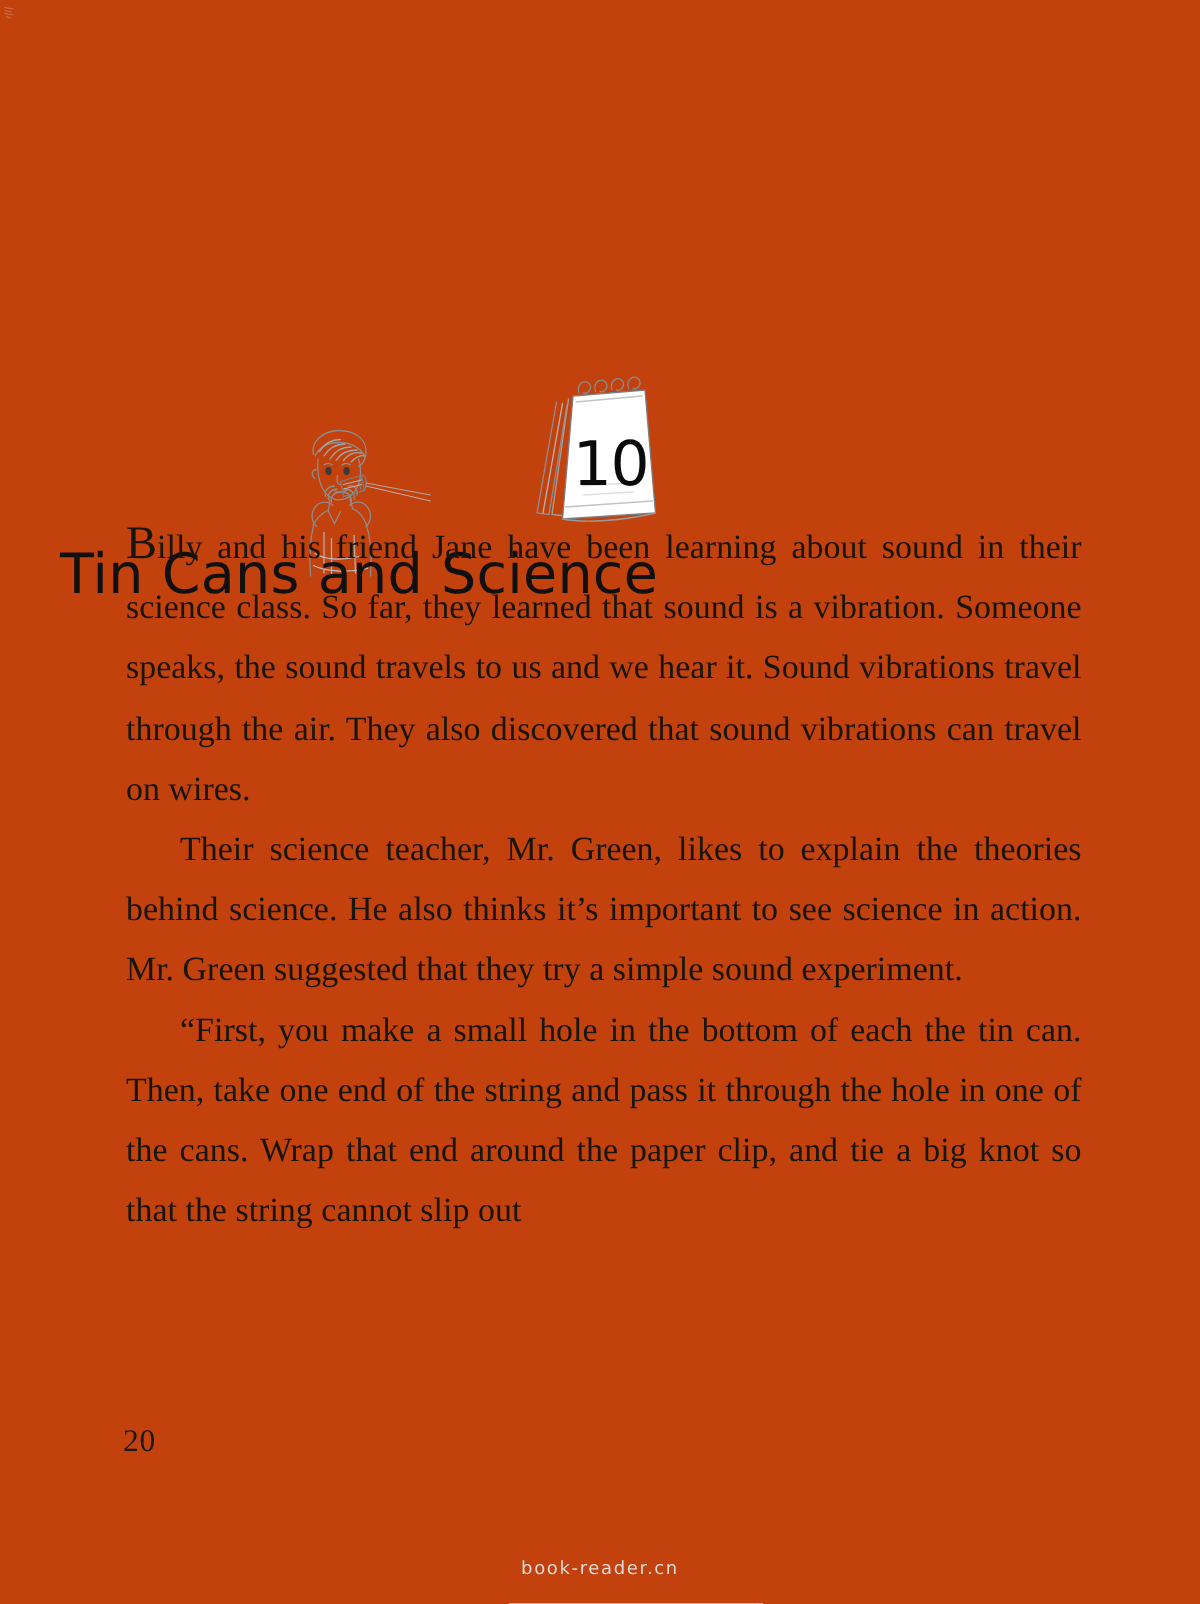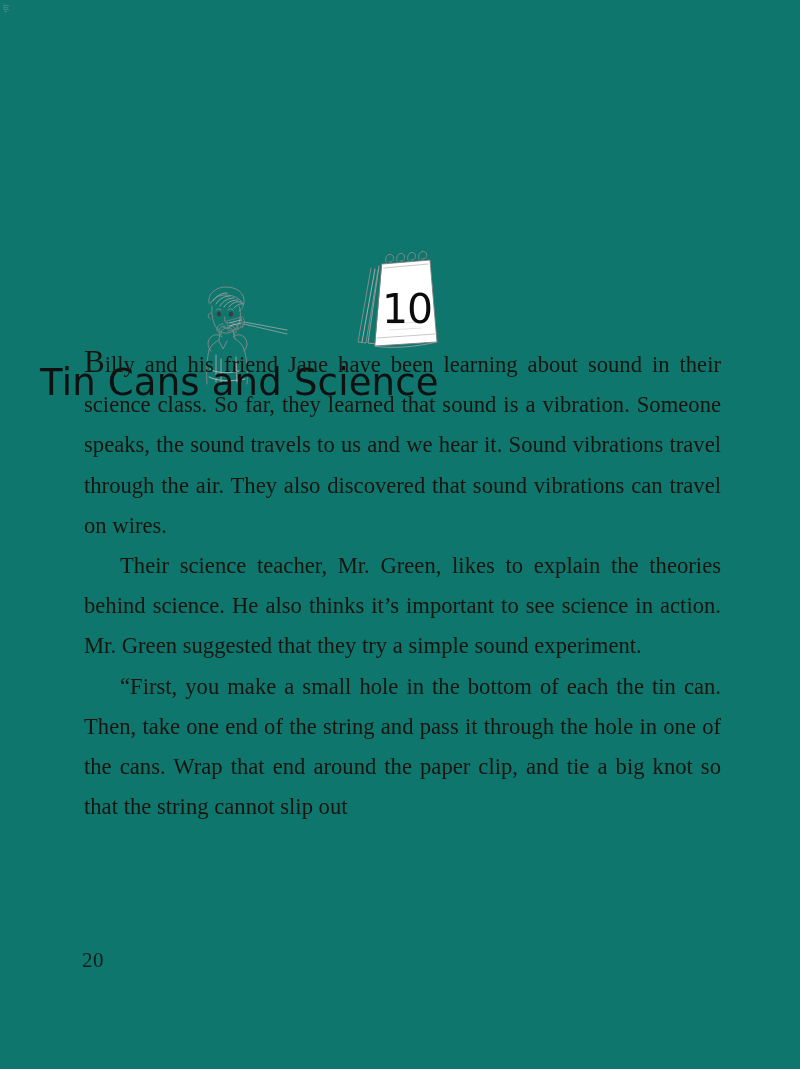--- a/index.html
+++ b/index.html
@@ -4,21 +4,21 @@
 <style>
   html, body {
     margin: 0;
     padding: 0;
     background: #ffffff;
   }
   .page {
     position: relative;
     width: 800px;
     height: 1069px;
-    background: #0f766e;
+    background: #c2410c;
     overflow: hidden;
     font-family: "Liberation Serif", "DejaVu Serif", serif;
     color: #15130f;
   }
 
   
   .chapter-head {
     position: absolute;
     left: 0;
     top: 118px;
@@ -242,14 +242,15 @@
     <div class="chapter-title">Tin Cans and Science</div>
   </div>
 
   <div class="body-text">
     <p class="para first"><span class="dropcap">B</span><span>illy and his friend Jane have been learning about sound in their science class. So far, they learned that sound is a vibration. Someone speaks, the sound travels to us and we hear it. Sound vibrations travel through the air. They also discovered that sound vibrations can travel on wires.</span></p>
     <p class="para indent">Their science teacher, Mr. Green, likes to explain the theories behind science. He also thinks it’s important to see science in action. Mr. Green suggested that they try a simple sound experiment.</p>
     <p class="para indent">“First, you make a small hole in the bottom of each the tin can. Then, take one end of the string and pass it through the hole in one of the cans. Wrap that end around the paper clip, and tie a big knot so that the string cannot slip out</p>
   </div>
 
   <div class="page-number">20</div>
+  <div class="watermark">book-reader.cn</div>
 
 </div>
 
 </body></html>

